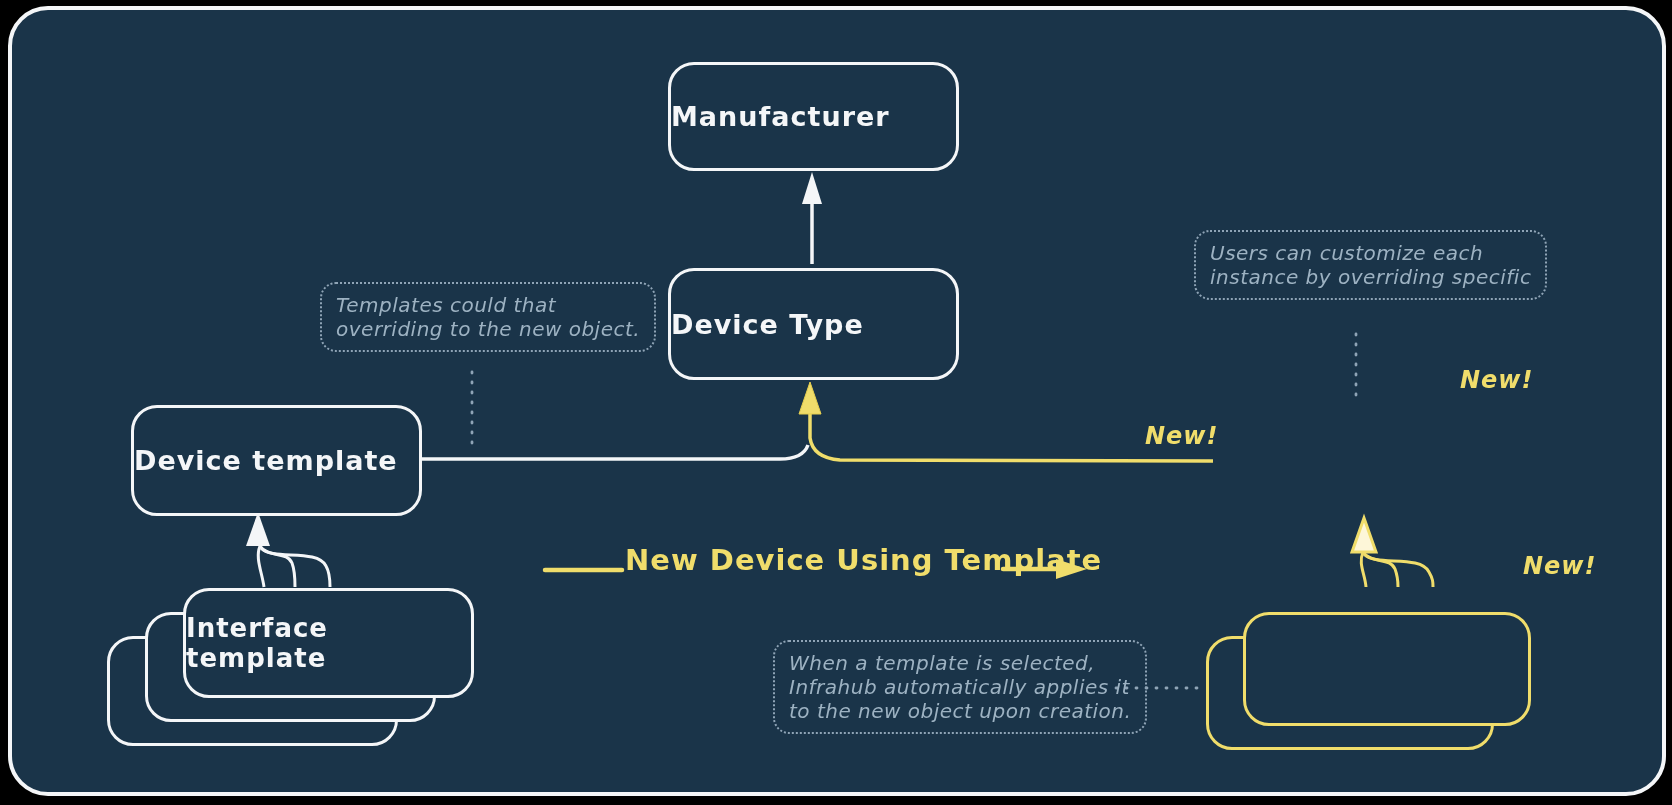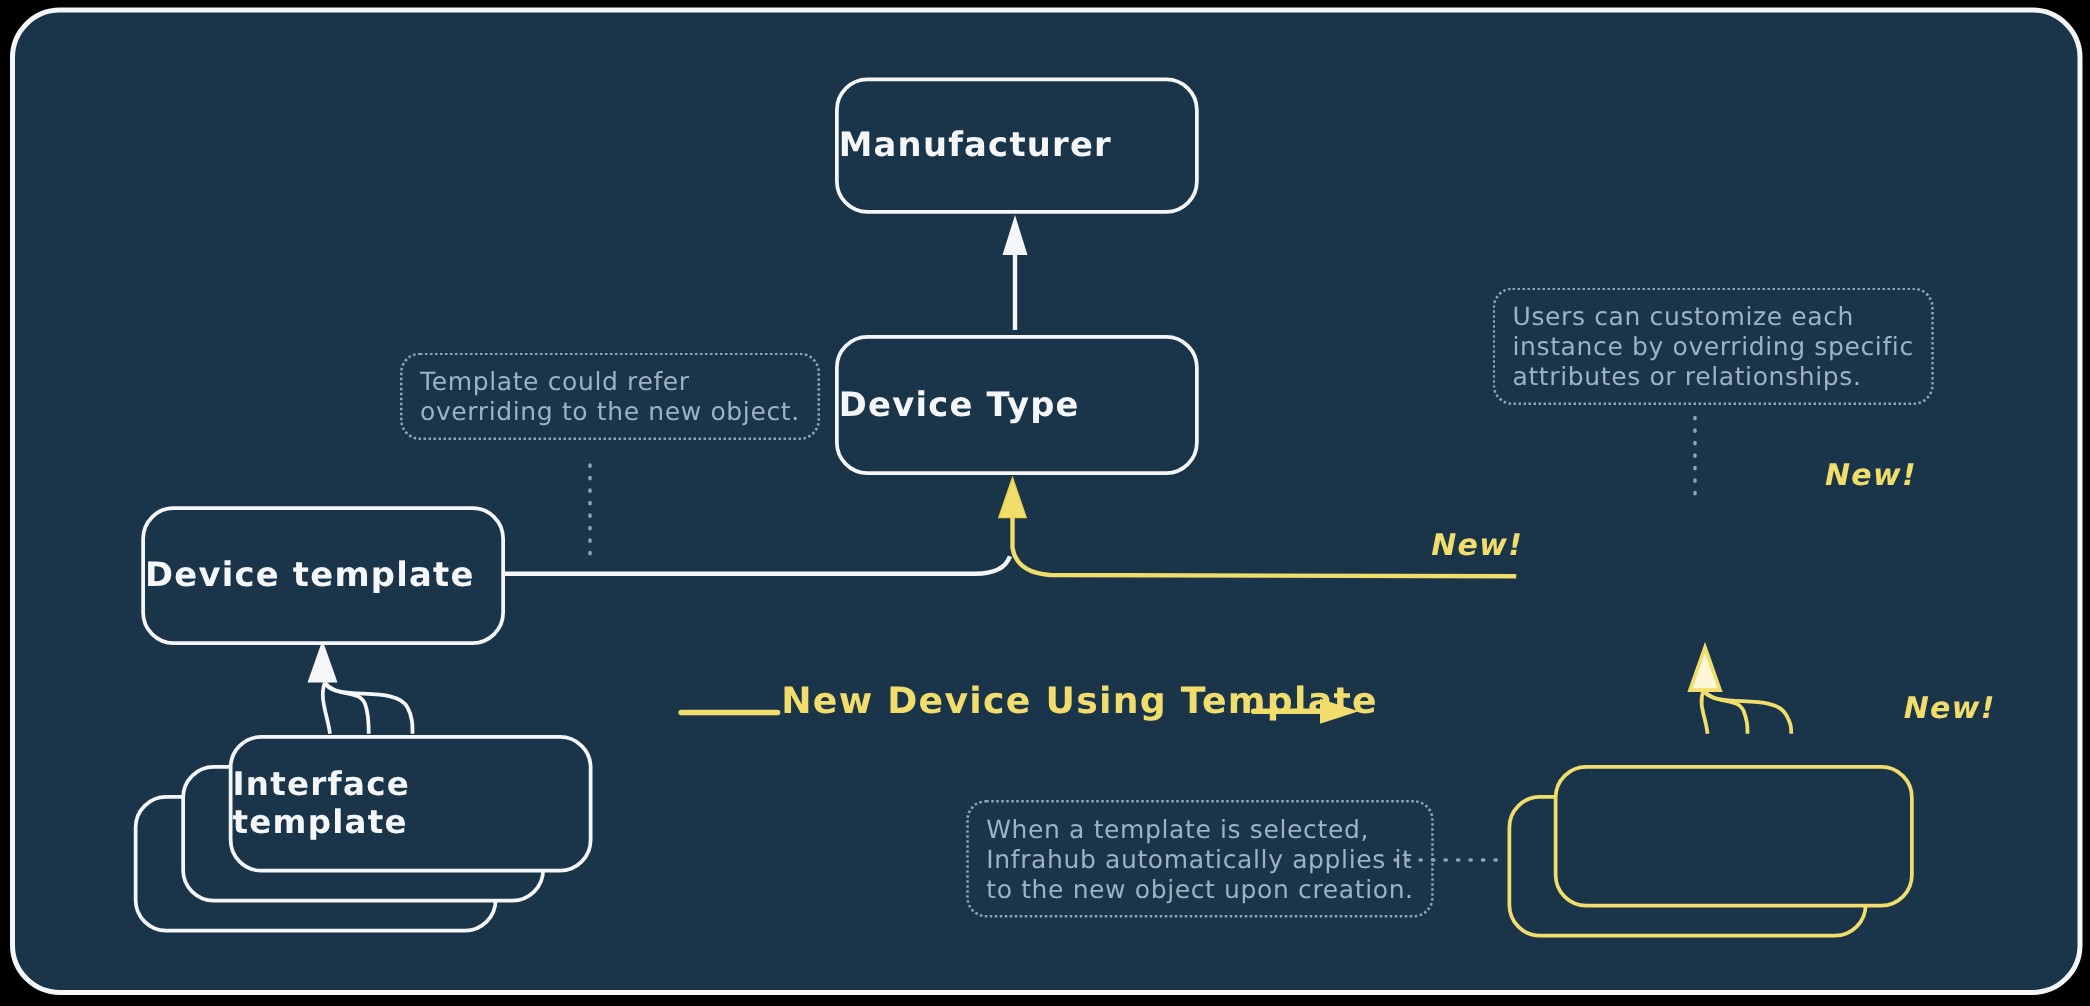--- a/index.html
+++ b/index.html
@@ -7,21 +7,21 @@
          font-family:"DejaVu Sans",sans-serif;}
   #canvas{position:absolute;left:8px;top:6px;width:1650px;height:782px;background:#1a3449;
           border:4px solid #f4f6f8;border-radius:40px;}
   svg.overlay{position:absolute;left:0;top:0;width:1672px;height:805px;pointer-events:none;}
   .node{position:absolute;display:flex;align-items:center;justify-content:flex-start;
         background:#1a3449;border:3.5px solid #f4f6f8;border-radius:26px;
         color:#f4f6f8;font-weight:700;font-size:27px;letter-spacing:1px;}
   .node.yellow{border-color:#f0dd6b;color:#f0dd6b;}
   .note{position:absolute;border:2.5px dotted #8fa4b6;border-radius:16px;
         color:#9db2c2;font-size:20px;line-height:24px;font-weight:500;
-        padding:9px 14px;letter-spacing:0.5px;}
+        padding:9px 14px;letter-spacing:0.5px;font-style:italic;}
   .note span{display:block;white-space:nowrap;}
   .flow-label{position:absolute;color:#f0dd6b;font-weight:700;font-size:29px;
         letter-spacing:1px;white-space:nowrap;}
   .new-badge{position:absolute;color:#f0dd6b;font-weight:700;font-style:italic;
         font-size:24px;letter-spacing:1px;white-space:nowrap;text-align:right;}
 </style>
 </head>
 <body>
 
 <div id="stage">
@@ -57,43 +57,42 @@
   </svg>
 
   <div class="node" style="left:668px;top:62px;width:285px;height:103px;">
     <span>Manufacturer</span>
   </div>
 
   <div class="node" style="left:668px;top:268px;width:285px;height:106px;">
     <span>Device Type</span>
   </div>
 
-  <div class="node" style="left:113px;top:405px;width:285px;height:105px;">
+  <div class="node" style="left:131px;top:405px;width:285px;height:105px;">
     <span>Device template</span>
   </div>
 
   <div class="node" style="left:107px;top:636px;width:285px;height:104px;"></div>
   <div class="node" style="left:145px;top:612px;width:285px;height:104px;"></div>
   <div class="node" style="left:183px;top:588px;width:285px;height:104px;font-size:26px;">
     <span>Interface template</span>
   </div>
 
 
   <div class="node yellow" style="left:1206px;top:636px;width:282px;height:108px;"></div>
   <div class="node yellow" style="left:1243px;top:612px;width:282px;height:108px;"></div>
 
   <div class="note" style="left:320px;top:282px;">
-    <span>Template could refer</span>
+    <span>Templates could that</span>
     <span>overriding to the new object.</span>
   </div>
 
   <div class="note" style="left:1194px;top:230px;">
     <span>Users can customize each</span>
     <span>instance by overriding specific</span>
-    <span>attributes or relationships.</span>
   </div>
 
   <div class="note" style="left:773px;top:640px;">
     <span>When a template is selected,</span>
     <span>Infrahub automatically applies it</span>
     <span>to the new object upon creation.</span>
   </div>
 
   <div class="flow-label" style="left:625px;top:543px;">New Device Using Template</div>
 

